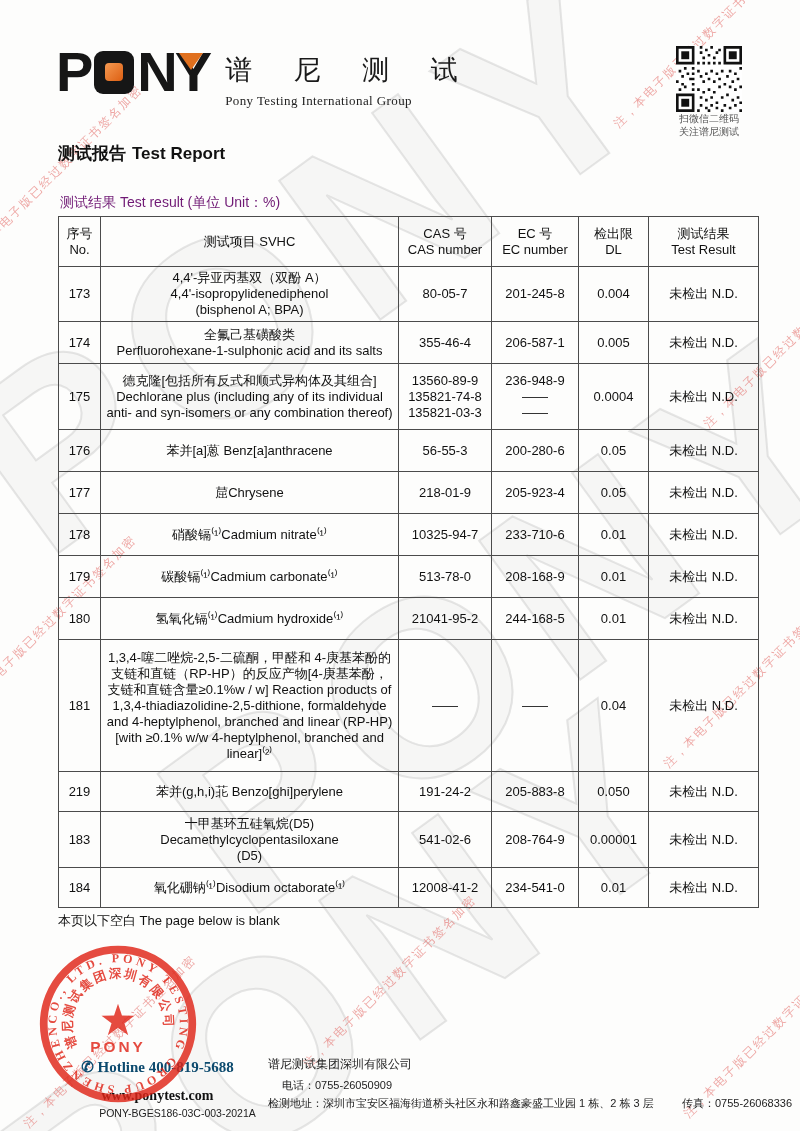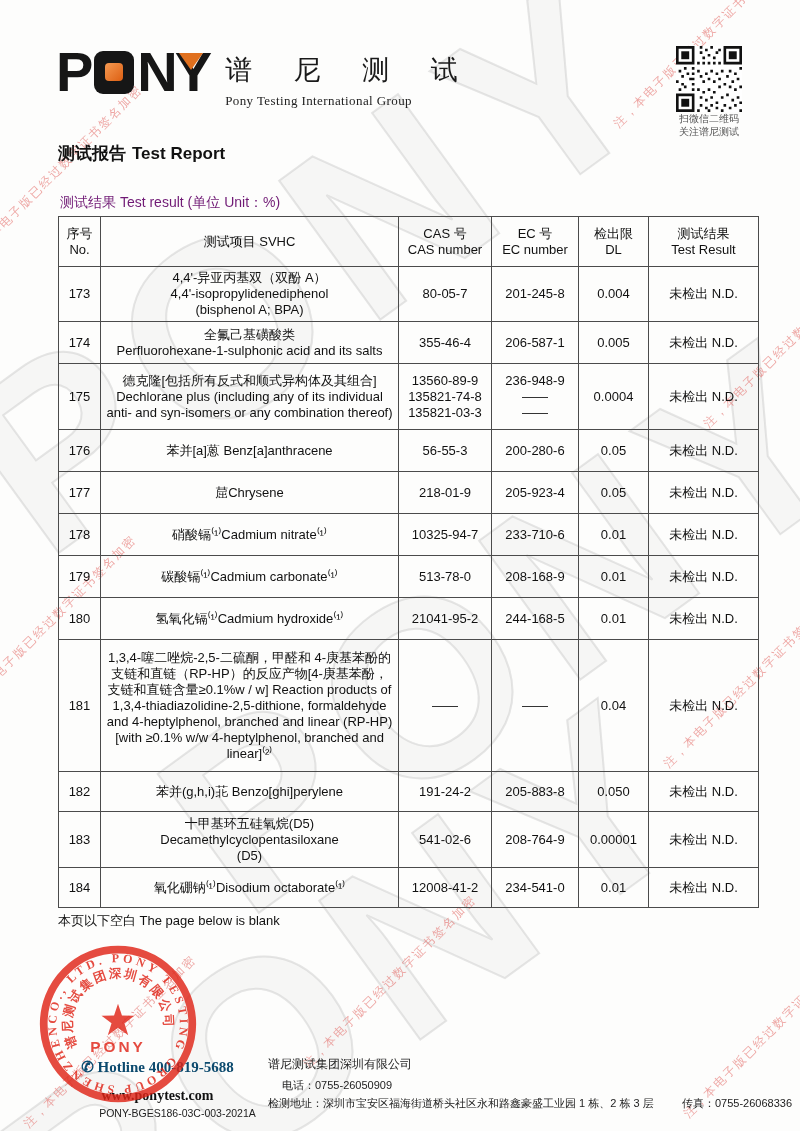--- a/index.html
+++ b/index.html
@@ -222,21 +222,21 @@
         </tr>
         <tr class="h132">
           <td>181</td>
           <td>1,3,4-噻二唑烷-2,5-二硫酮，甲醛和 4-庚基苯酚的支链和直链（RP-HP）的反应产物[4-庚基苯酚，支链和直链含量≥0.1%w / w] Reaction products of 1,3,4-thiadiazolidine-2,5-dithione, formaldehyde and 4-heptylphenol, branched and linear (RP-HP) [with ≥0.1% w/w 4-heptylphenol, branched and linear]⁽²⁾</td>
           <td>——</td>
           <td>——</td>
           <td>0.04</td>
           <td>未检出 N.D.</td>
         </tr>
         <tr class="h40">
-          <td>182</td>
+          <td>219</td>
           <td>苯并(g,h,i)苝 Benzo[ghi]perylene</td>
           <td>191-24-2</td>
           <td>205-883-8</td>
           <td>0.050</td>
           <td>未检出 N.D.</td>
         </tr>
         <tr class="h56">
           <td>183</td>
           <td>十甲基环五硅氧烷(D5)
 Decamethylcyclopentasiloxane

